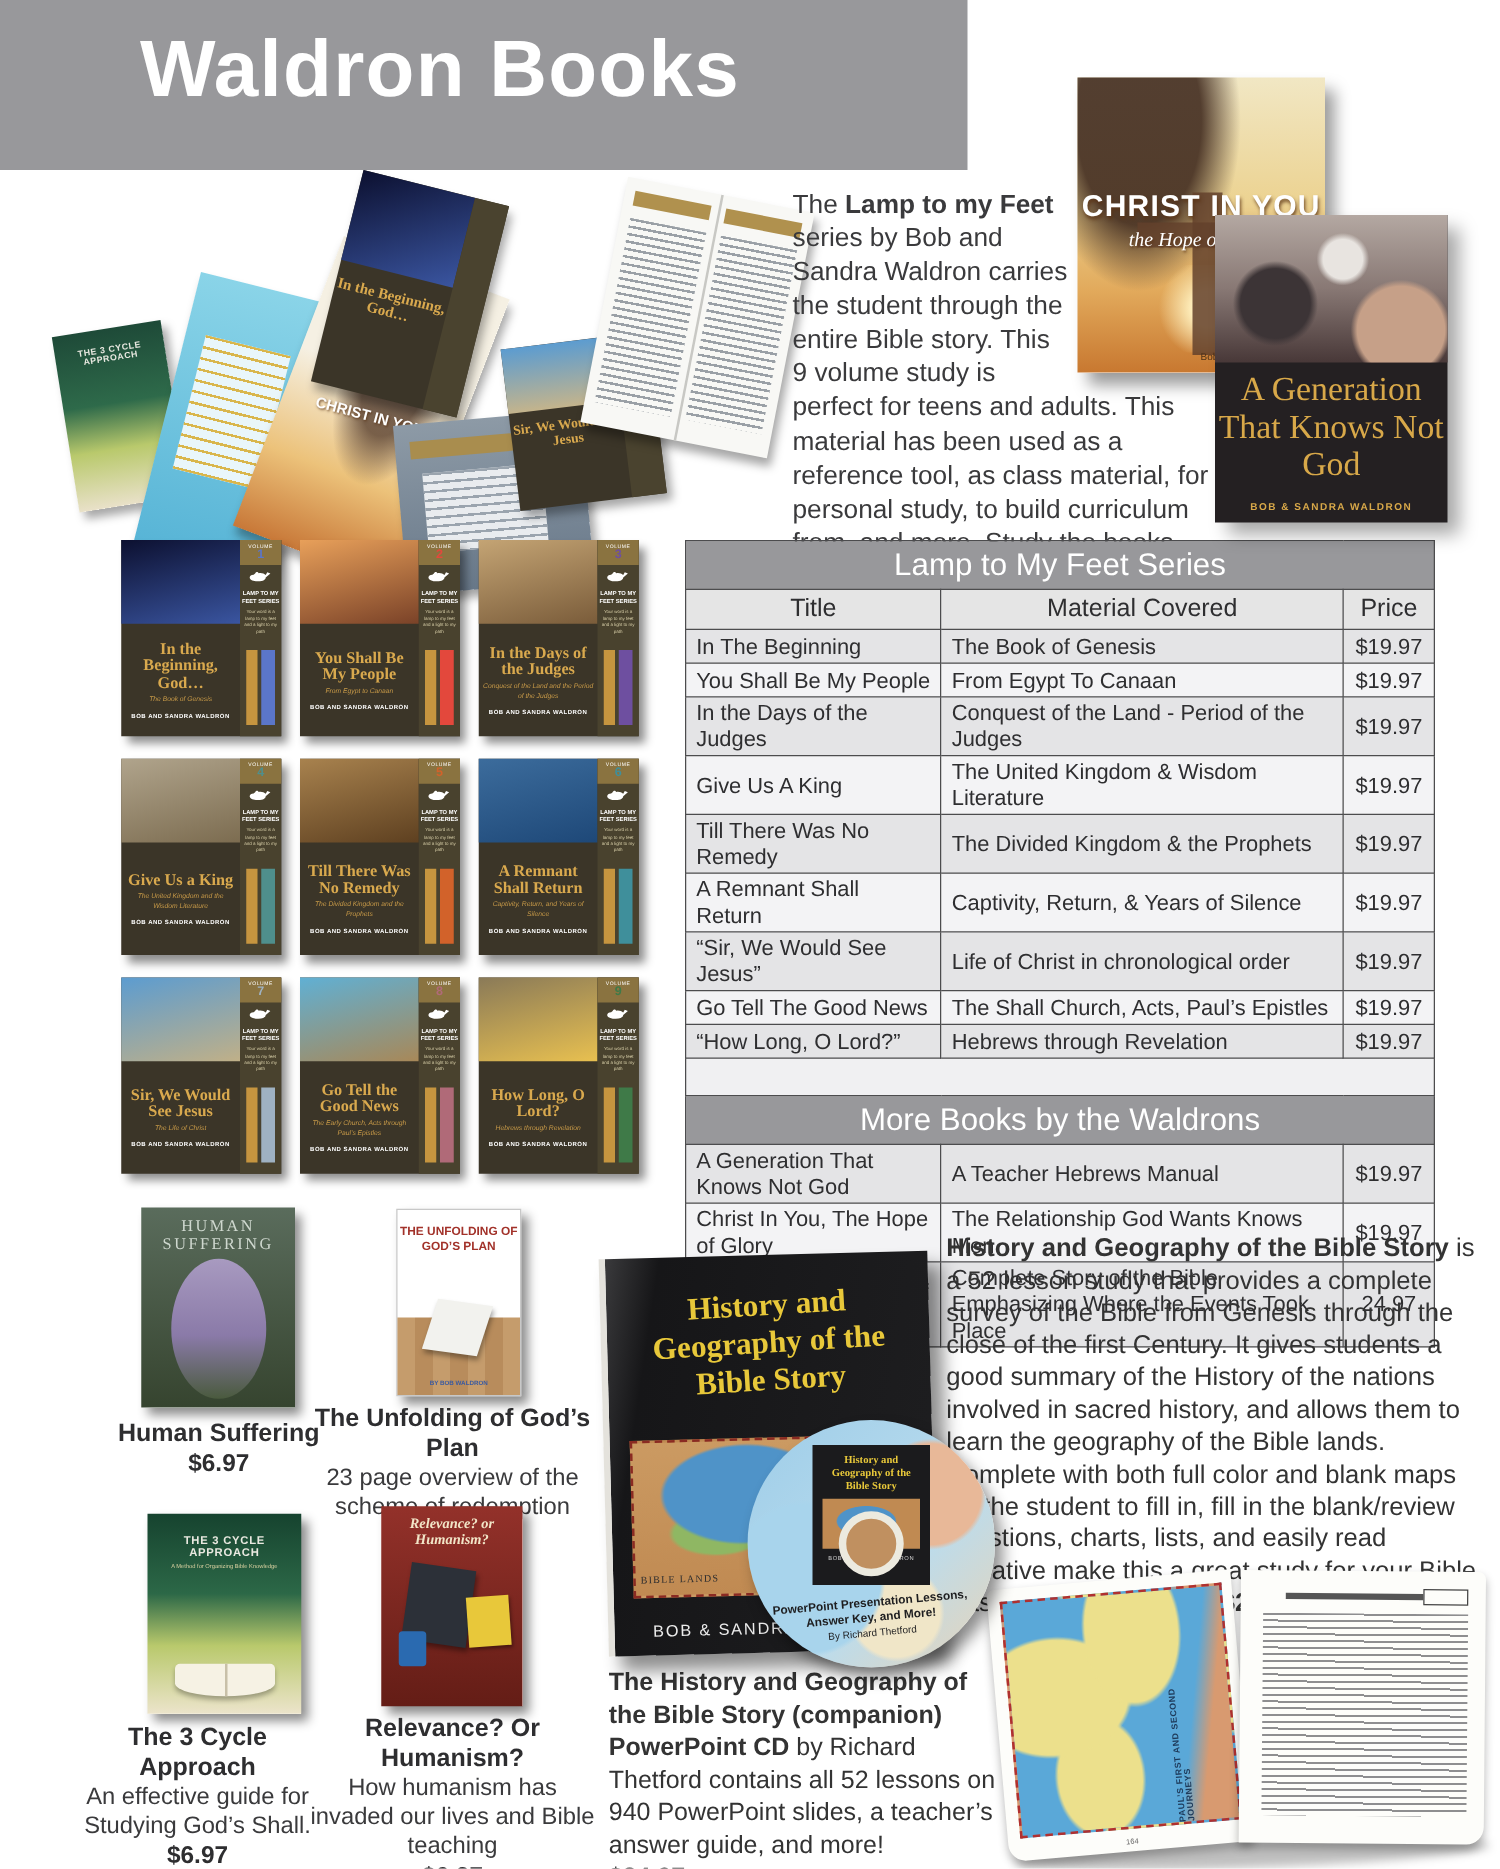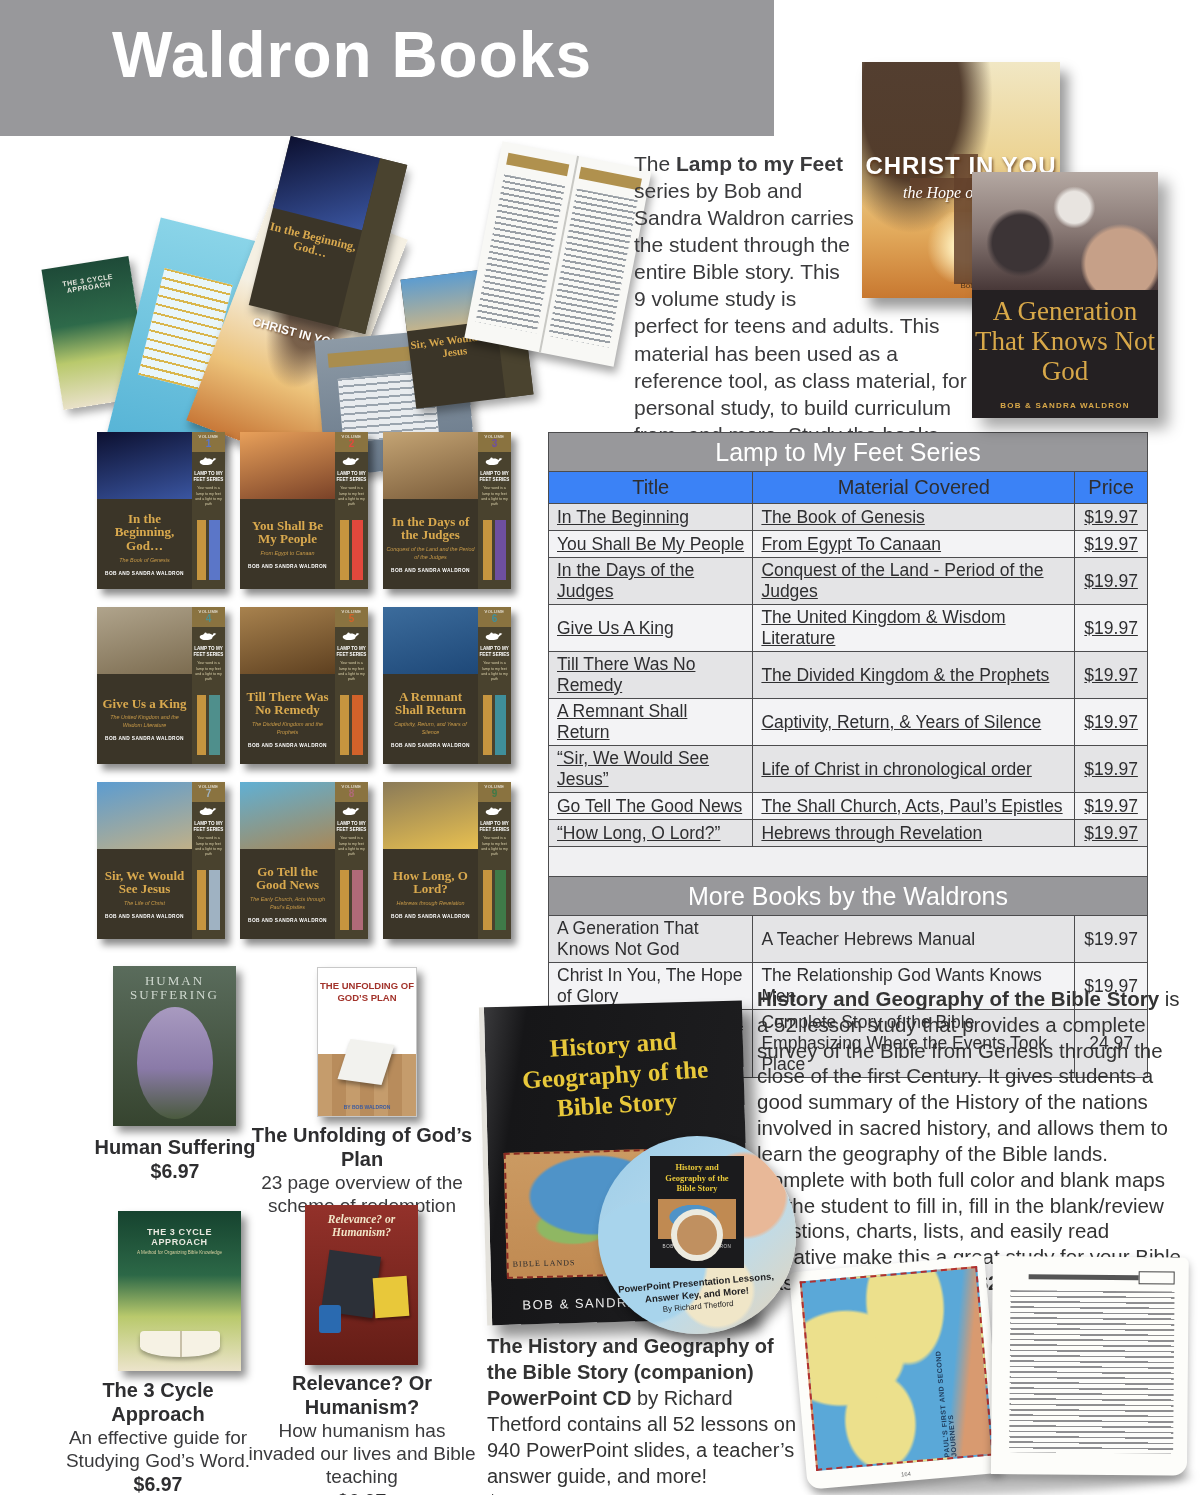--- a/index.html
+++ b/index.html
@@ -74,25 +74,25 @@
        background:repeating-linear-gradient(180deg,#9aa0a6 0 2px,transparent 2px 6px);}
   .cl-mag .c2{position:absolute;right:8px;top:32px;width:62px;height:150px;
        background:repeating-linear-gradient(180deg,#9aa0a6 0 2px,transparent 2px 6px);}
   .cl-mag .sp{position:absolute;left:50%;top:0;width:2px;height:100%;background:#c8c8c4;}
   
   .lamp-table{position:absolute;left:548px;top:432px;width:600px;border-collapse:collapse;
        font-size:17.5px;color:#2e2e30;}
   .lamp-table td{border:1.6px solid #4c4c4e;padding:2px 8px;background:#f3f3f5;}
   .lamp-table tr.t-caption td{background:#98989b;color:#fff;font-size:25px;text-align:center;
        height:34px;border-color:#4c4c4e;}
-  .lamp-table tr.t-cols td{background:#3b82f6;font-size:20px;text-align:center;height:27px;}
+  .lamp-table tr.t-cols td{background:#e5e5e5;font-size:20px;text-align:center;height:27px;}
   .lamp-table td.c-title{width:198px;}
   .lamp-table td.c-mat{width:326px;}
   .lamp-table td.c-price{width:56px;text-align:center;}
-  .lamp-table tr.r{height:27px;text-decoration:underline;}
+  .lamp-table tr.r{height:27px;}
   .lamp-table tr.alt td{background:#e4e4e6;}
   .lamp-table tr.t-note td{background:#f0f0f2;text-align:center;font-size:19px;height:27px;}
   .lamp-table tr.t-spacer td{background:#f0f0f2;height:25px;}
   .lamp-table tr.tall{height:46px;}
   
   .grid{position:absolute;left:97px;top:432px;width:422px;display:grid;
        grid-template-columns:repeat(3,128px);column-gap:15px;row-gap:18px;}
   .scover{position:relative;width:128px;height:157px;background:#3b3528;box-shadow:5px 6px 7px rgba(0,0,0,.45);}
   .sc-photo{position:absolute;left:0;top:0;width:95px;height:67px;}
   .sc-side{position:absolute;right:0;top:0;width:33px;height:100%;background:#49422e;text-align:center;}
@@ -497,21 +497,21 @@
     <div class="cap-price">$7.97</div>
   </div>
 
   <div class="pcov c3-cov">
     <div class="c3-title">THE 3 CYCLE APPROACH</div>
     <div class="c3-sub">A Method for Organizing Bible Knowledge</div>
     <div class="c3-book"></div>
   </div>
   <div class="cap cap-3c">
     <div class="cap-name">The 3 Cycle Approach</div>
-    <div class="cap-desc">An effective guide for Studying God’s Word.</div>
+    <div class="cap-desc">An effective guide for Studying God’s Shall.</div>
     <div class="cap-price">$6.97</div>
   </div>
 
   <div class="pcov rl-cov">
     <div class="rl-title">Relevance? or Humanism?</div>
     <div class="rl-bible"></div>
     <div class="rl-crayons"></div>
     <div class="rl-ink"></div>
   </div>
   <div class="cap cap-rl">

